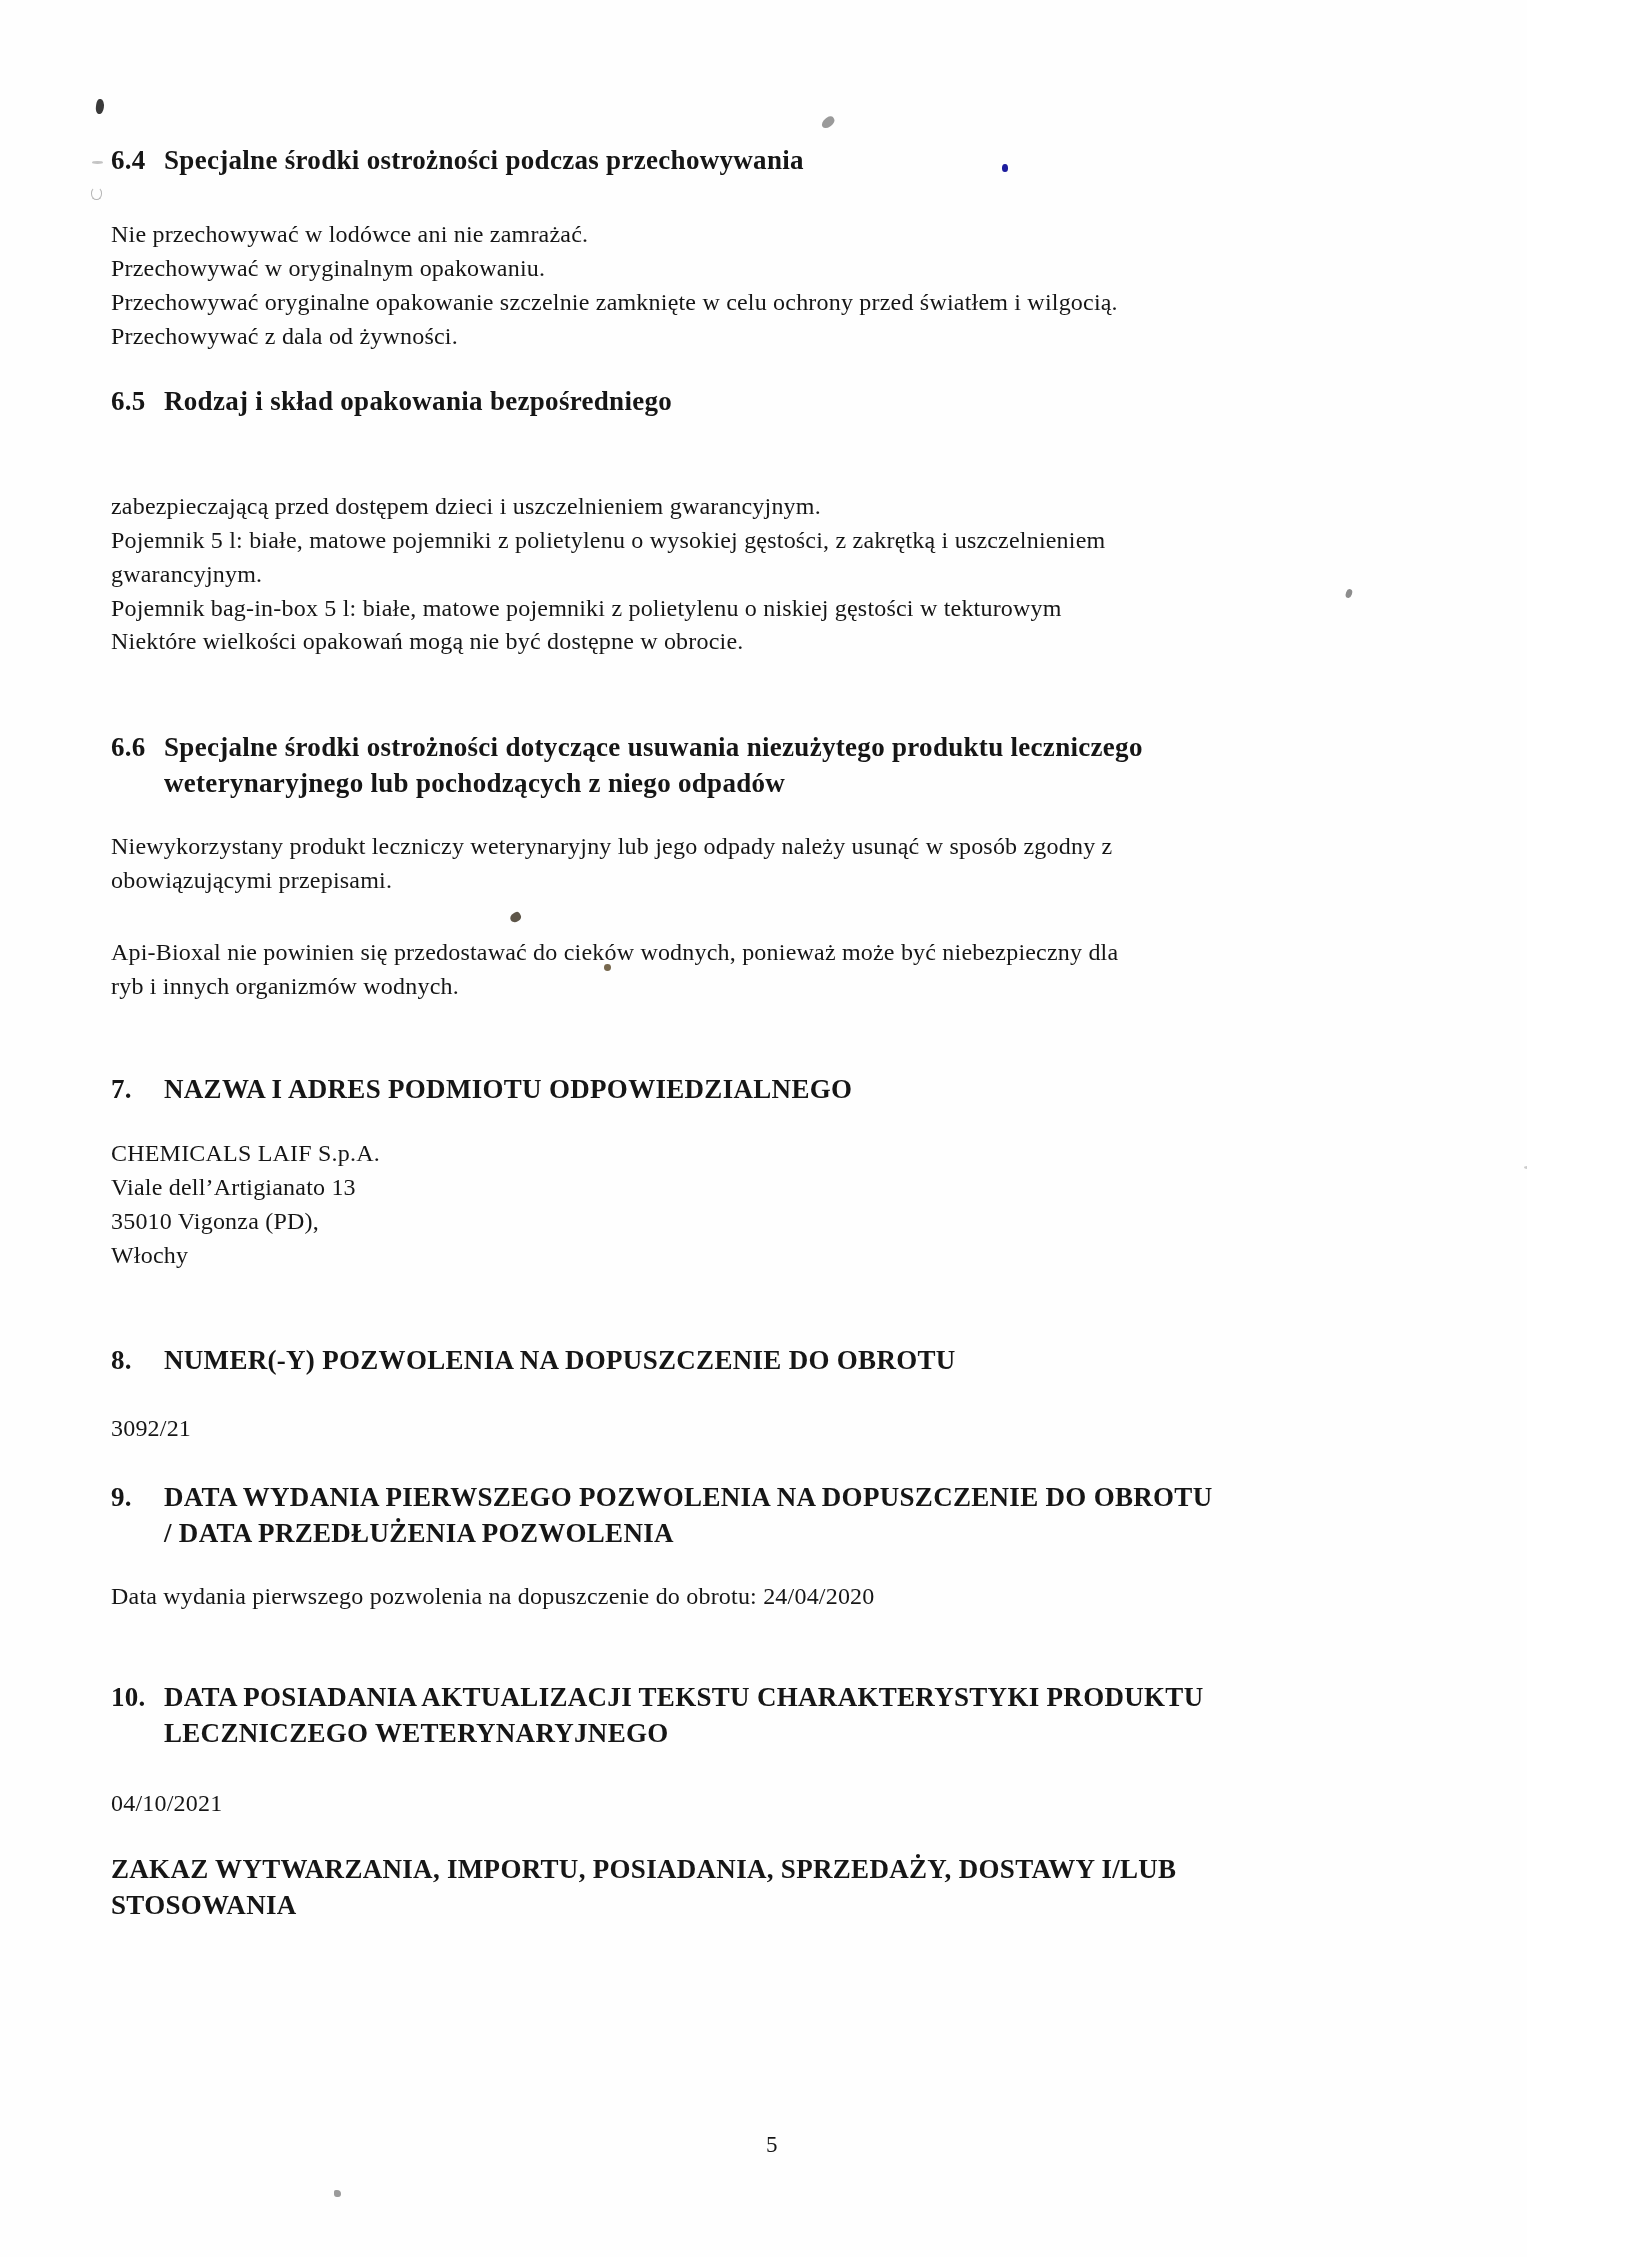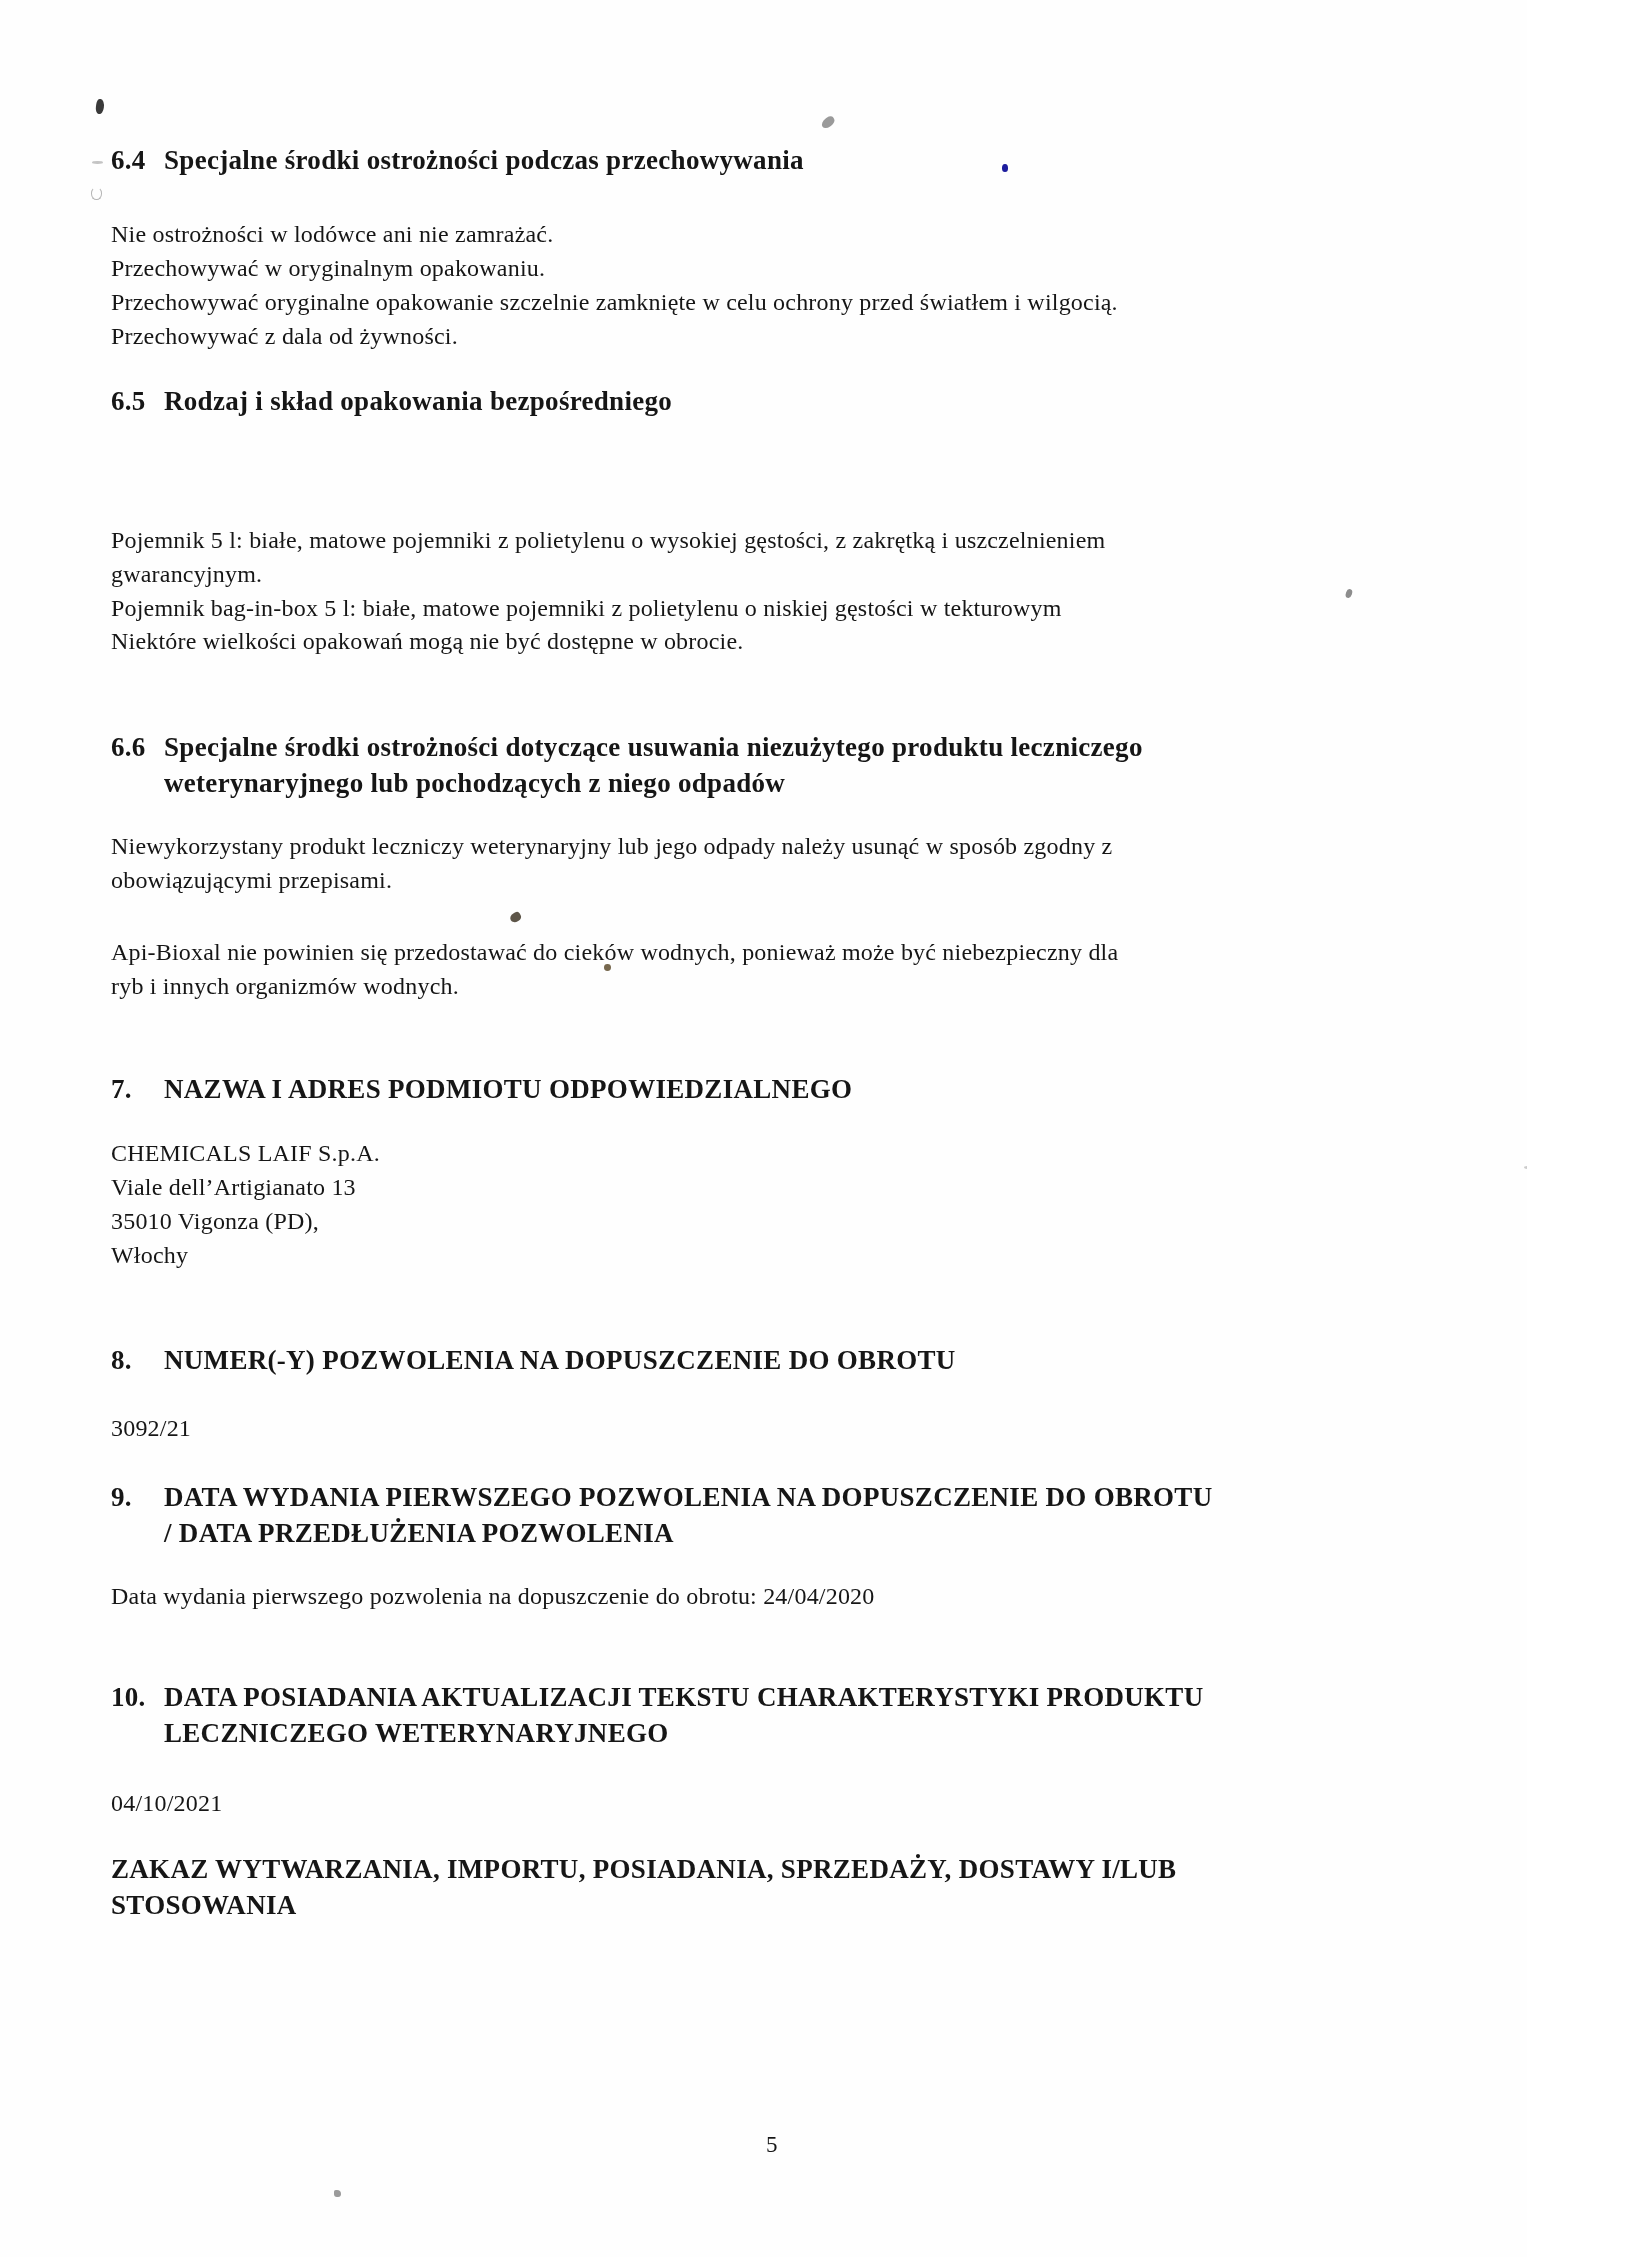--- a/index.html
+++ b/index.html
@@ -101,28 +101,29 @@
   <div class="speck sp8"></div>
   <div class="speck sp9"></div>
   <div class="speck sp10"></div>
   <div class="speck sp11"></div>
   <div class="speck sp12"></div>
   <div class="speck sp13"></div>
 
   <div class="heading" style="top:145px">
     <span class="num">6.4</span><span>Specjalne środki ostrożności podczas przechowywania</span>
   </div>
-  <div class="body-line" style="top:220px">Nie ostrożności w lodówce ani nie zamrażać.</div>
+  <div class="body-line" style="top:220px">Nie przechowywać w lodówce ani nie zamrażać.</div>
   <div class="body-line" style="top:254px">Przechowywać w oryginalnym opakowaniu.</div>
   <div class="body-line" style="top:288px">Przechowywać oryginalne opakowanie szczelnie zamknięte w celu ochrony przed światłem i wilgocią.</div>
   <div class="body-line" style="top:322px">Przechowywać z dala od żywności.</div>
 
   <div class="heading" style="top:386px">
     <span class="num">6.5</span><span>Rodzaj i skład opakowania bezpośredniego</span>
   </div>
+  <div class="body-line" style="top:492px">zabezpieczającą przed dostępem dzieci i uszczelnieniem gwarancyjnym.</div>
   <div class="body-line" style="top:526px">Pojemnik 5 l: białe, matowe pojemniki z polietylenu o wysokiej gęstości, z zakrętką i uszczelnieniem</div>
   <div class="body-line" style="top:560px">gwarancyjnym.</div>
   <div class="body-line" style="top:594px">Pojemnik bag-in-box 5 l: białe, matowe pojemniki z polietylenu o niskiej gęstości w tekturowym</div>
   <div class="body-line" style="top:627px">Niektóre wielkości opakowań mogą nie być dostępne w obrocie.</div>
 
   <div class="heading" style="top:732px">
     <span class="num">6.6</span><span>Specjalne środki ostrożności dotyczące usuwania niezużytego produktu leczniczego</span>
   </div>
   <div class="heading-cont" style="top:768px">weterynaryjnego lub pochodzących z niego odpadów</div>
   <div class="body-line" style="top:832px">Niewykorzystany produkt leczniczy weterynaryjny lub jego odpady należy usunąć w sposób zgodny z</div>

